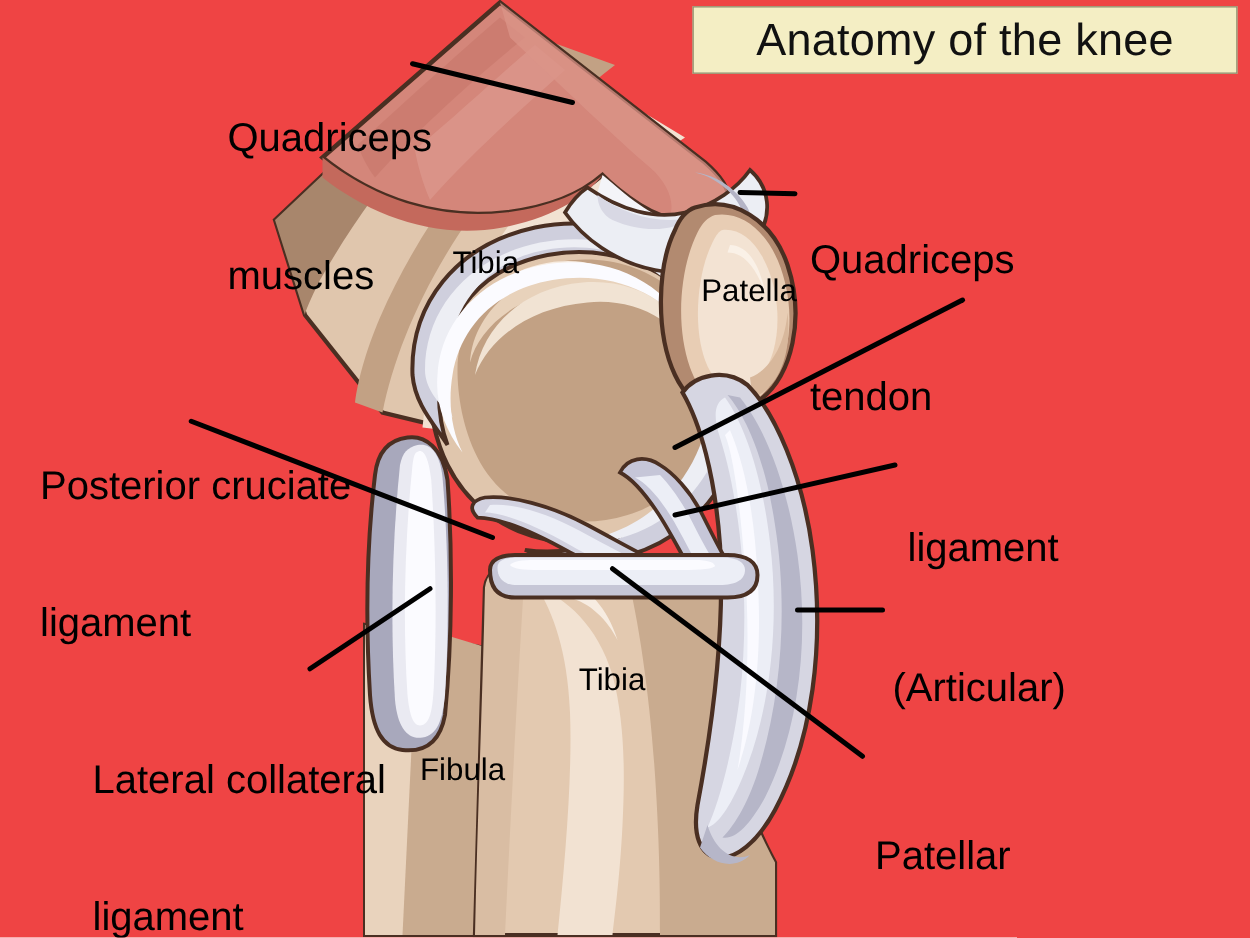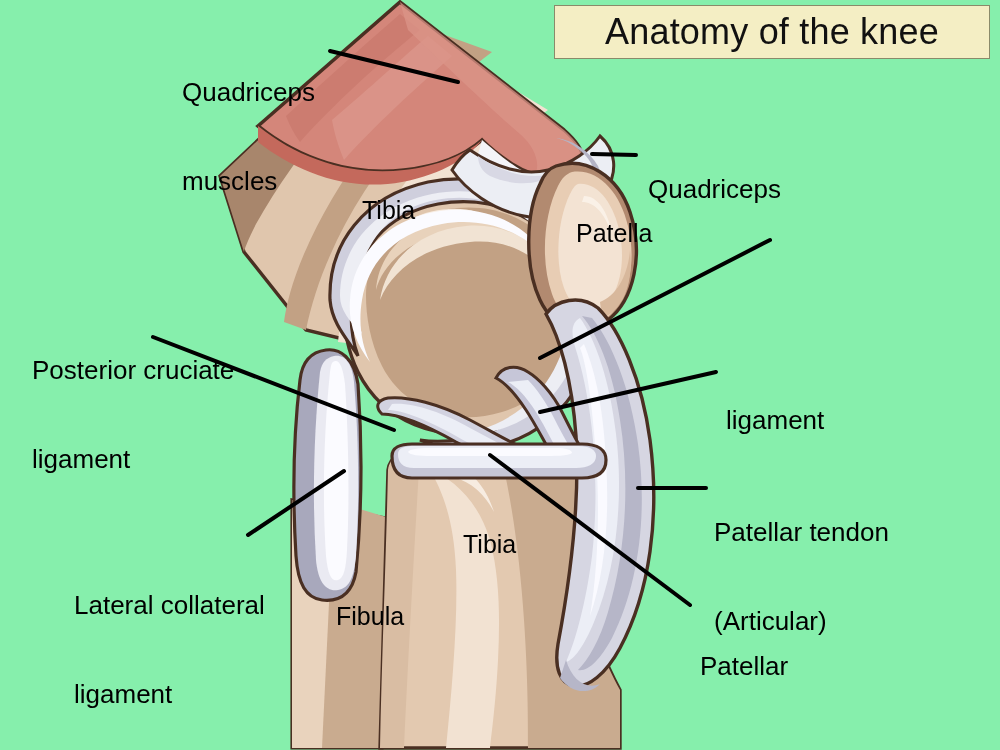--- a/index.html
+++ b/index.html
@@ -10,34 +10,34 @@
   body {
     width: 1000px;
     height: 750px;
     overflow: hidden;
     font-family: "Liberation Sans", sans-serif;
   }
   #stage {
     position: relative;
     width: 1000px;
     height: 750px;
-    background: #86efac;
+    background: #ef4444;
   }
   #art {
     position: absolute;
     left: 0;
     top: 0;
   }
   .lbl {
     position: absolute;
     font-family: "Liberation Sans", sans-serif;
     color: #000000;
     line-height: 1.15;
     white-space: pre;
-    font-size: 26px;
+    font-size: 32px;
   }
   .lbl.sm { font-size: 25px; }
   .title-box {
     position: absolute;
     left: 554px;
     top: 5px;
     width: 436px;
     height: 54px;
     background: #f4eec4;
     border: 1px solid #8a8a6a;
@@ -264,47 +264,47 @@
     <span>Anatomy of the knee</span>
   </div>
 
   <div class="lbl" style="left:182px; top:18px;">
     <div>Quadriceps</div>
     <div>muscles</div>
   </div>
 
   <div class="lbl" style="left:648px; top:115px;">
     <div>Quadriceps</div>
+    <div>tendon</div>
   </div>
 
 
   <div class="lbl" style="left:32px; top:296px;">
     <div>Posterior cruciate</div>
     <div>ligament</div>
   </div>
 
   <div class="lbl" style="left:726px; top:346px;">
     <div>ligament</div>
   </div>
 
   <div class="lbl" style="left:714px; top:458px;">
-    <div>Patellar tendon</div>
     <div>(Articular)</div>
   </div>
 
   <div class="lbl" style="left:74px; top:531px;">
     <div>Lateral collateral</div>
     <div>ligament</div>
   </div>
 
   <div class="lbl" style="left:700px; top:592px;">
     <div>Patellar</div>
   </div>
 
   <div class="lbl sm" style="left:362px; top:196px;">Tibia</div>
 
-  <div class="lbl sm" style="left:576px; top:219px;">Patella</div>
+  <div class="lbl sm" style="left:561px; top:219px;">Patella</div>
 
   <div class="lbl sm" style="left:463px; top:530px;text-align:center;">Tibia</div>
 
   <div class="lbl sm" style="left:316px; top:602px;margin-left:20px;">Fibula</div>
 
 </div>
 
 </body></html>

